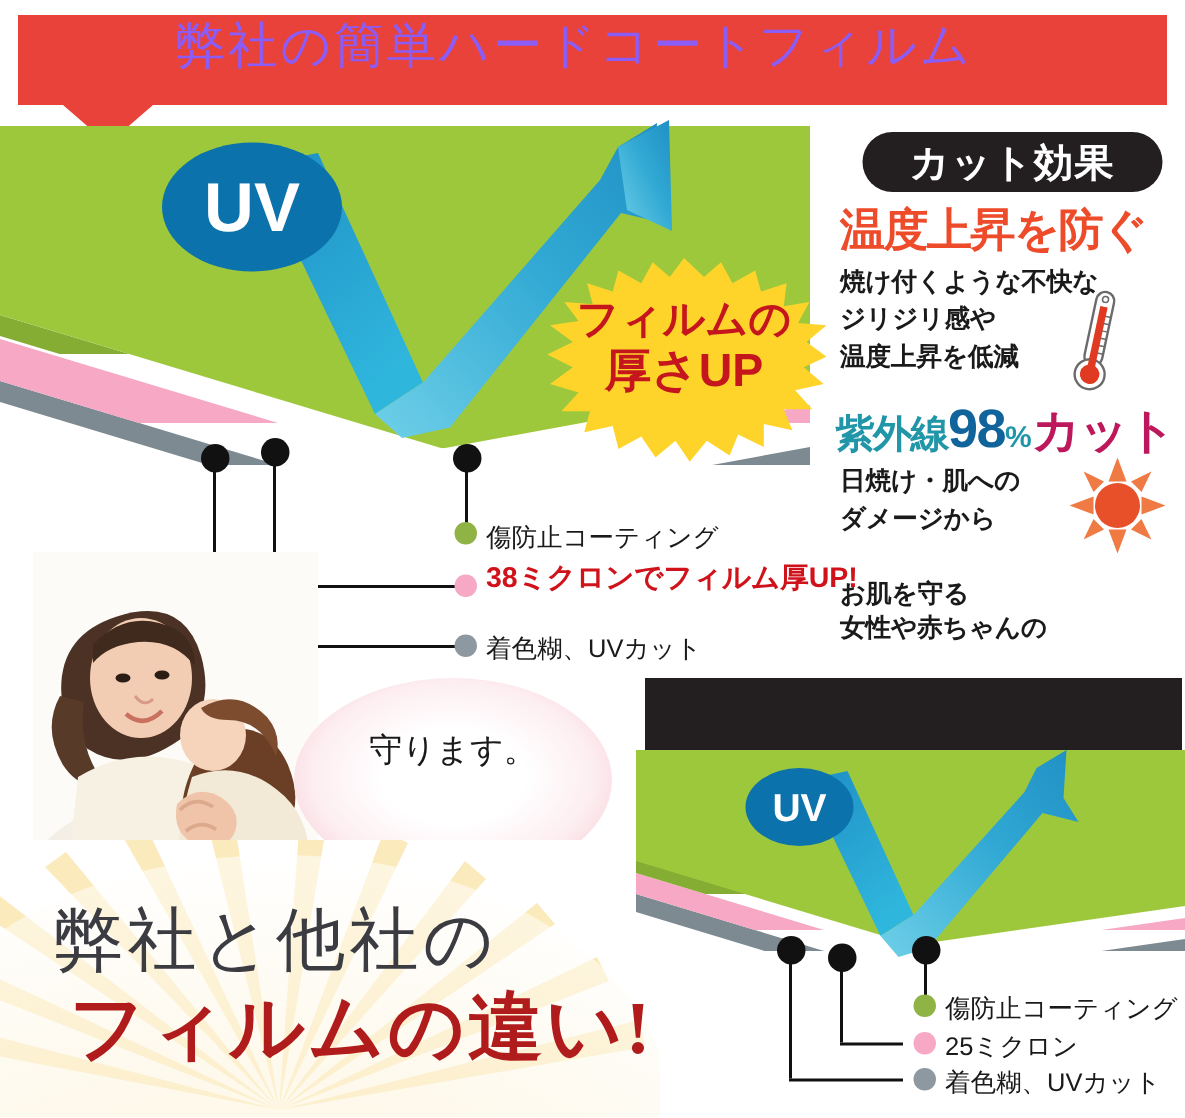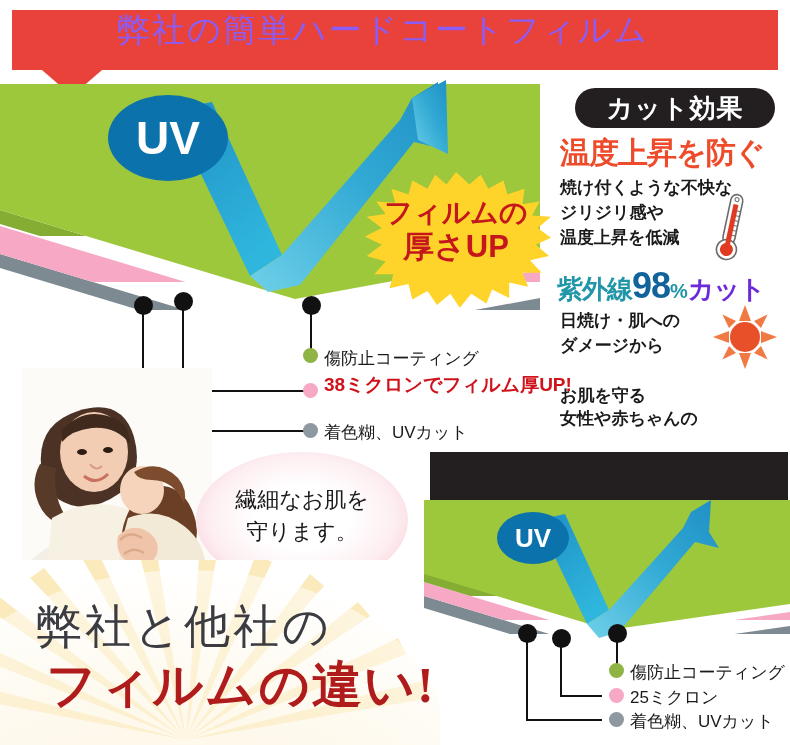--- a/index.html
+++ b/index.html
@@ -79,21 +79,21 @@
     border-radius:20px;display:flex;align-items:center;justify-content:center;
     color:#fff;font-size:26px;font-weight:bold;letter-spacing:1px;}
   .head-red{position:absolute;left:560px;top:133px;width:230px;font-size:30px;font-weight:bold;
     color:#ee4b2b;letter-spacing:-1px;}
   .body-txt{position:absolute;font-size:17px;font-weight:bold;color:#1a1a1a;line-height:1.45;}
   .uvline{position:absolute;left:557px;top:265px;width:240px;height:40px;
     font-weight:bold;white-space:nowrap;}
   .uv-t1{font-size:26px;color:#2196a8;letter-spacing:-1px;}
   .uv-t2{font-size:36px;color:#10639b;letter-spacing:-1px;}
   .uv-t3{font-size:20px;color:#2196a8;}
-  .uv-t4{font-size:26px;color:#6d28d9;letter-spacing:-1px;}
+  .uv-t4{font-size:32px;color:#be185d;letter-spacing:-1px;}
 
   
   .thermo{position:absolute;left:714px;top:192px;width:34px;height:72px;transform:rotate(12deg);}
   
   .sun{position:absolute;left:713px;top:305px;width:64px;height:64px;}
 
   
   .photo{position:absolute;left:22px;top:368px;width:190px;height:262px;overflow:hidden;}
 
   
@@ -249,21 +249,20 @@
       <path d="M106 150 q30 -12 56 8 q24 18 22 52 l0 52 l-86 0 q-8 -60 8 -112 z" fill="#f2ead6"></path>
       <path d="M96 168 q14 -14 30 -4 q14 10 8 24 q-8 14 -24 8 q-18 -8 -14 -28 z" fill="#f0c4a9"></path>
       <path d="M98 172 q10 -10 22 -2" stroke="#dca98d" stroke-width="2.5" fill="none"></path>
       <path d="M102 186 q10 -8 20 -1" stroke="#dca98d" stroke-width="2.5" fill="none"></path>
       <path d="M106 198 q9 -7 17 -1" stroke="#dca98d" stroke-width="2.5" fill="none"></path>
     </svg>
   </div>
 
   <div class="oval"></div>
   <div class="oval-txt">
-    <div>繊細なお肌を</div>
     <div>守ります。</div>
   </div>
 
   <div class="rays">
     <svg width="470" height="185" viewBox="0 0 470 185">
       <defs>
         <radialGradient id="rg" cx="0.46" cy="0.95" r="0.95">
           <stop offset="0%" stop-color="#fff3cd"></stop>
           <stop offset="55%" stop-color="#fdf4dd"></stop>
           <stop offset="100%" stop-color="#ffffff"></stop>

